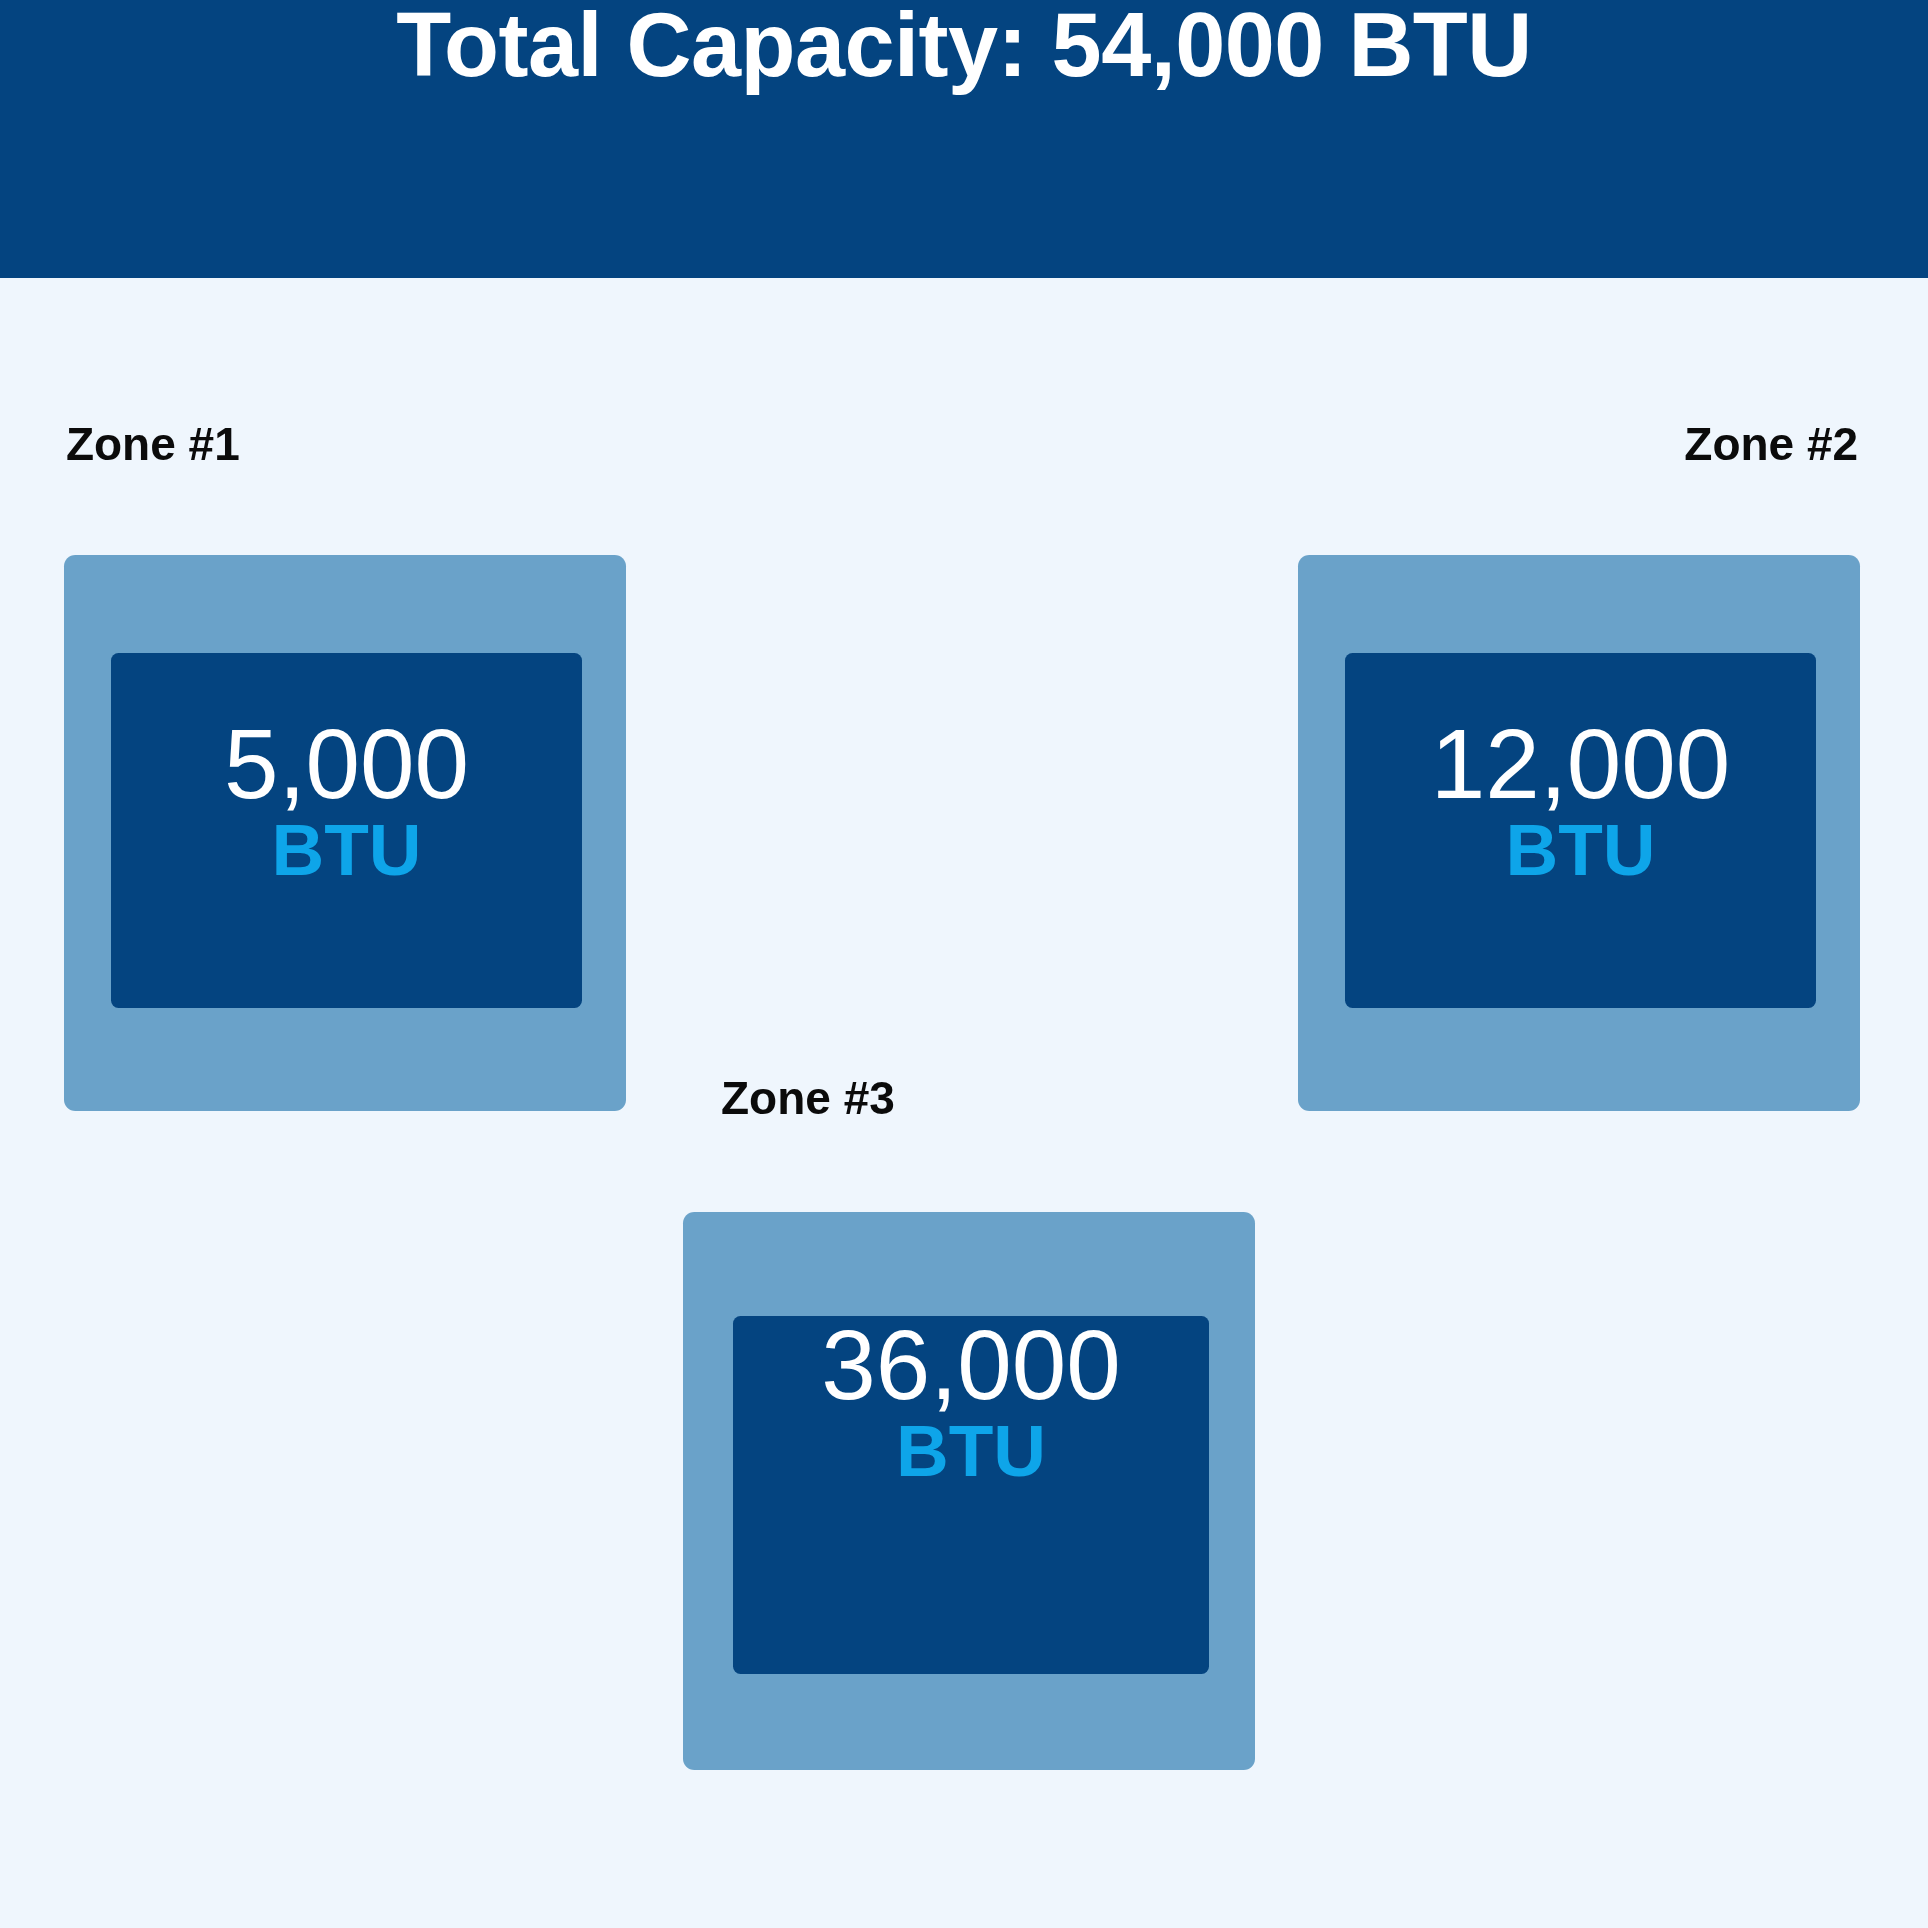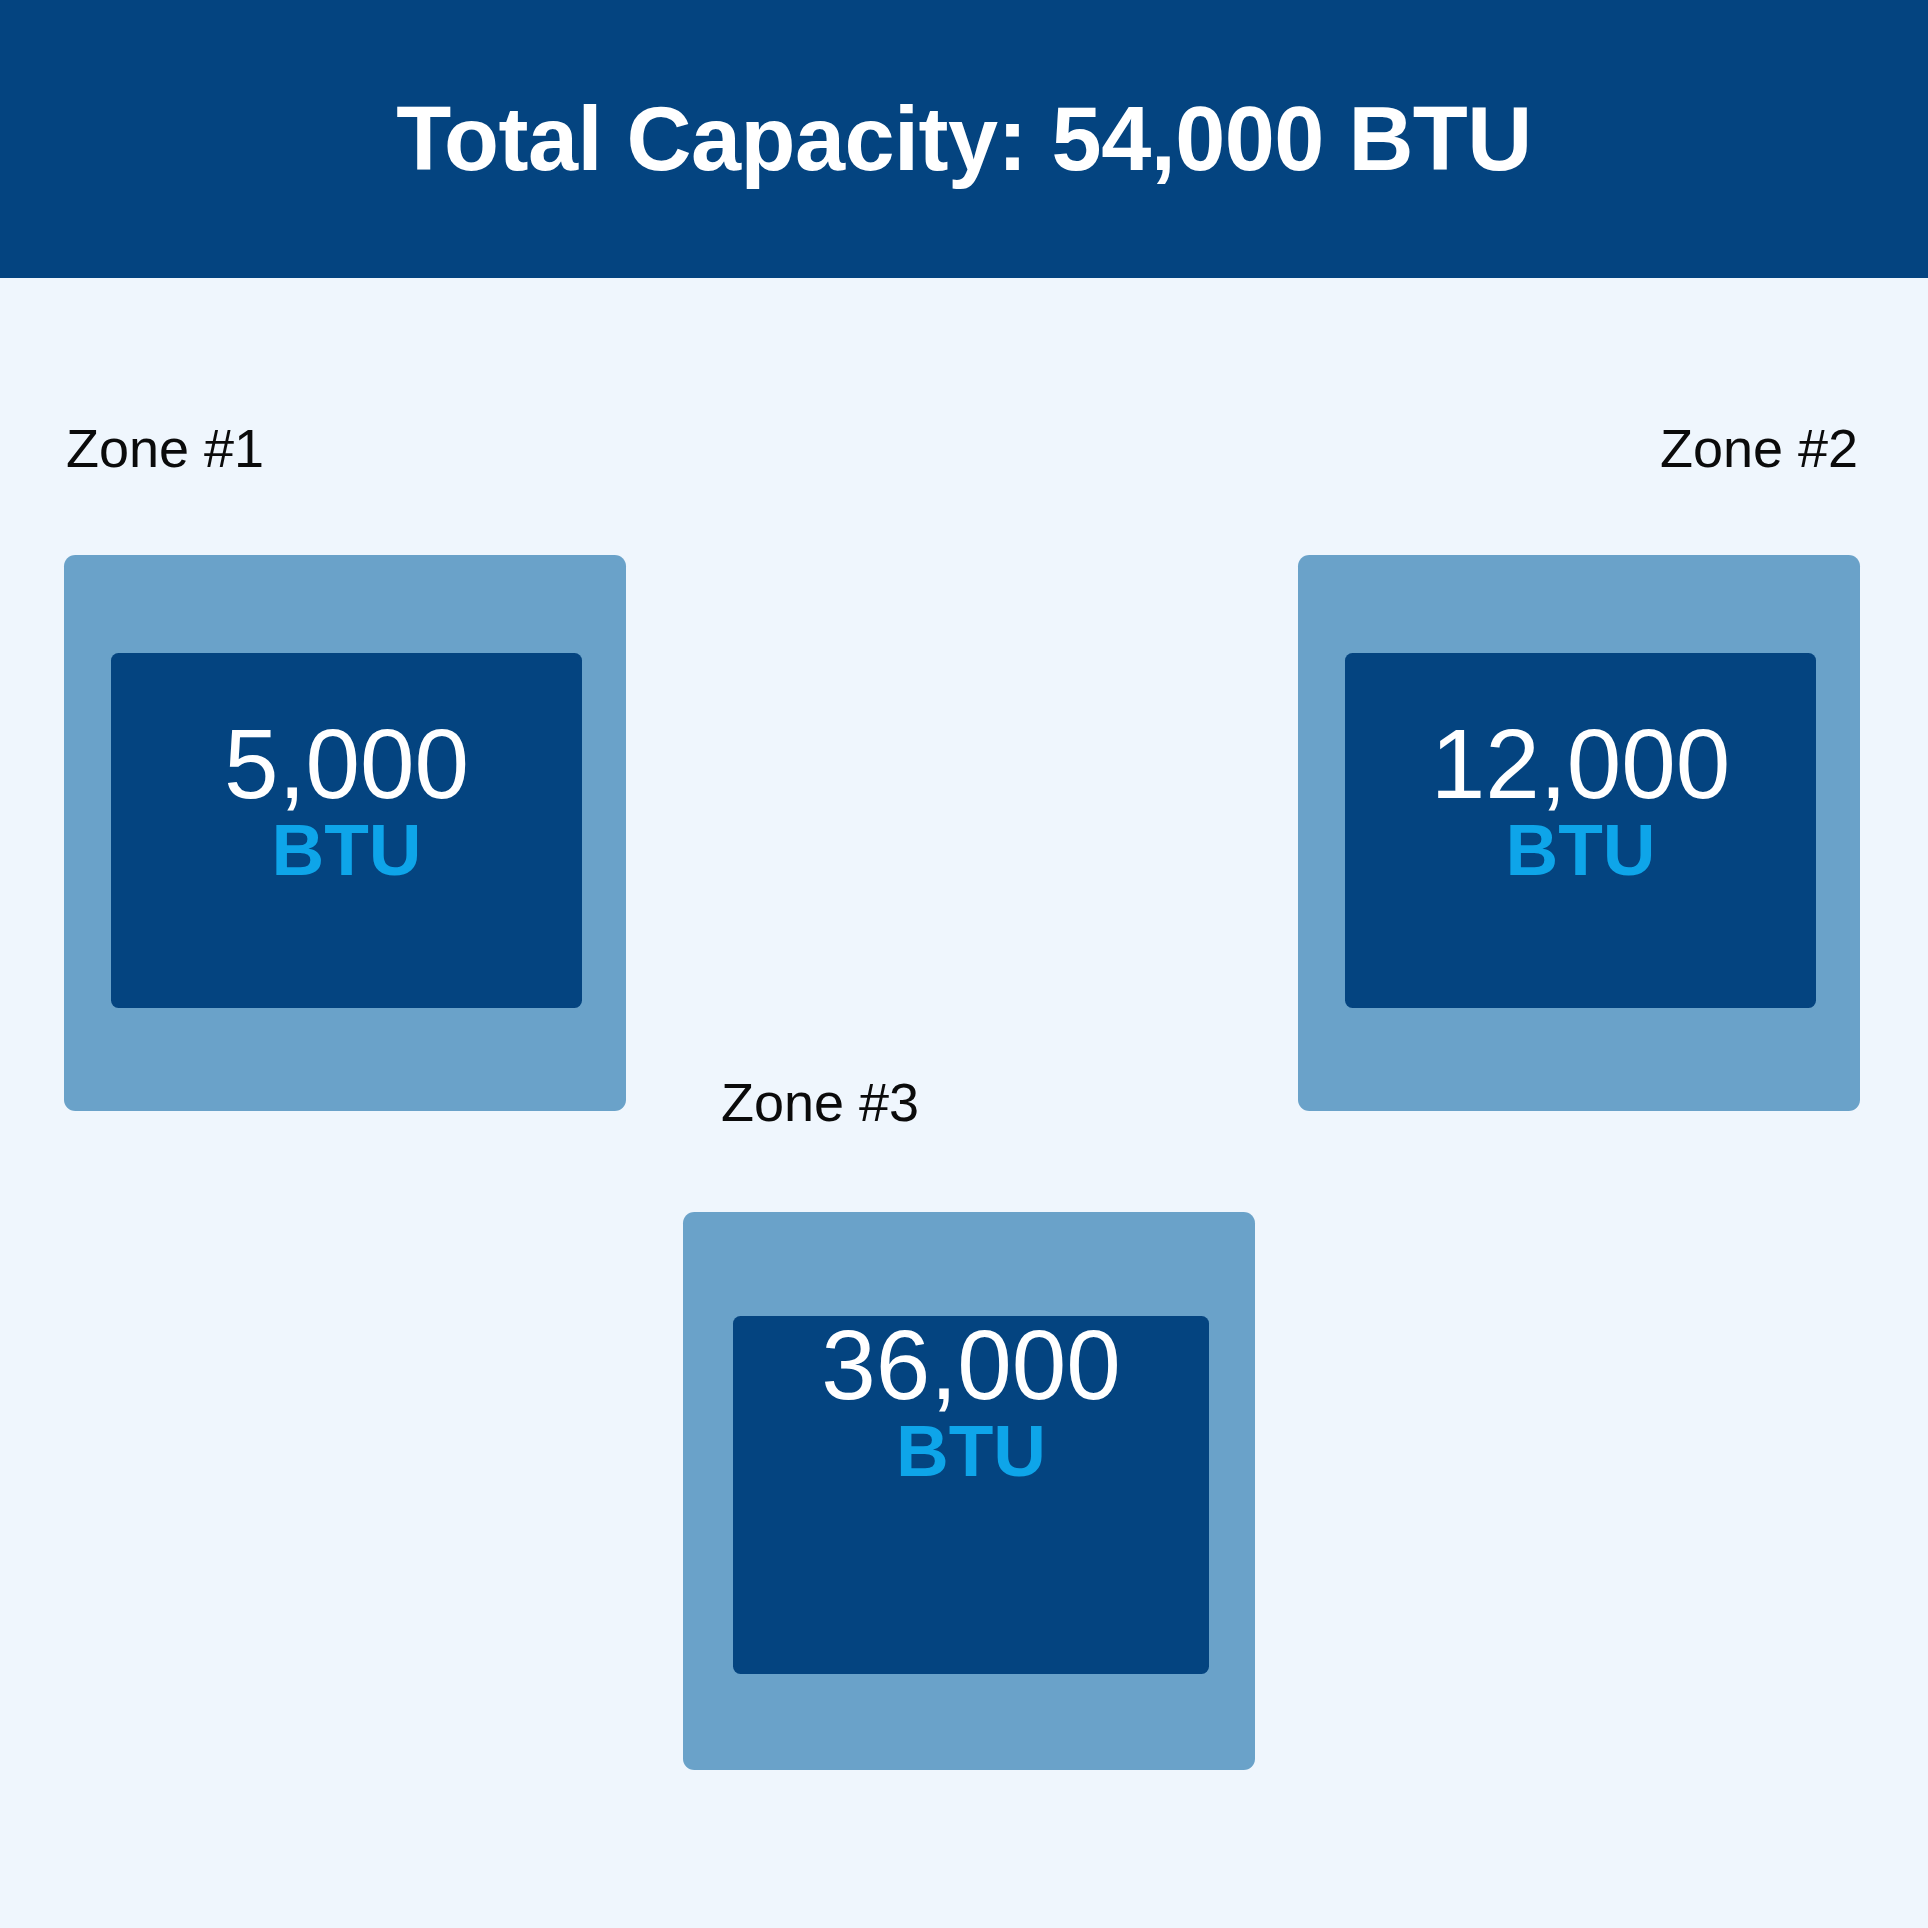--- a/index.html
+++ b/index.html
@@ -18,21 +18,20 @@
 
   
   .header-band {
     position: absolute;
     left: 0;
     top: 0;
     width: 1928px;
     height: 278px;
     background: #044480;
     display: flex;
-    align-items: center;
     justify-content: center;
   }
   .header-title {
     color: #ffffff;
     font-family: "Liberation Sans", sans-serif;
     font-size: 90px;
     font-weight: bold;
     letter-spacing: -0.5px;
     line-height: 1;
     white-space: nowrap;
@@ -50,22 +49,22 @@
     background: #eff6fd;
   }
 
   
   .zone {
     position: absolute;
   }
   .zone-label {
     position: absolute;
     font-family: "Liberation Sans", sans-serif;
-    font-size: 54px;
-    font-weight: normal;
+    font-size: 46px;
+    font-weight: bold;
     color: #0b0b0b;
     line-height: 1;
     white-space: nowrap;
     margin: 0;
   }
   .zone-outer {
     position: absolute;
     background: #6aa2c9;
     border-radius: 11.3px;
   }

